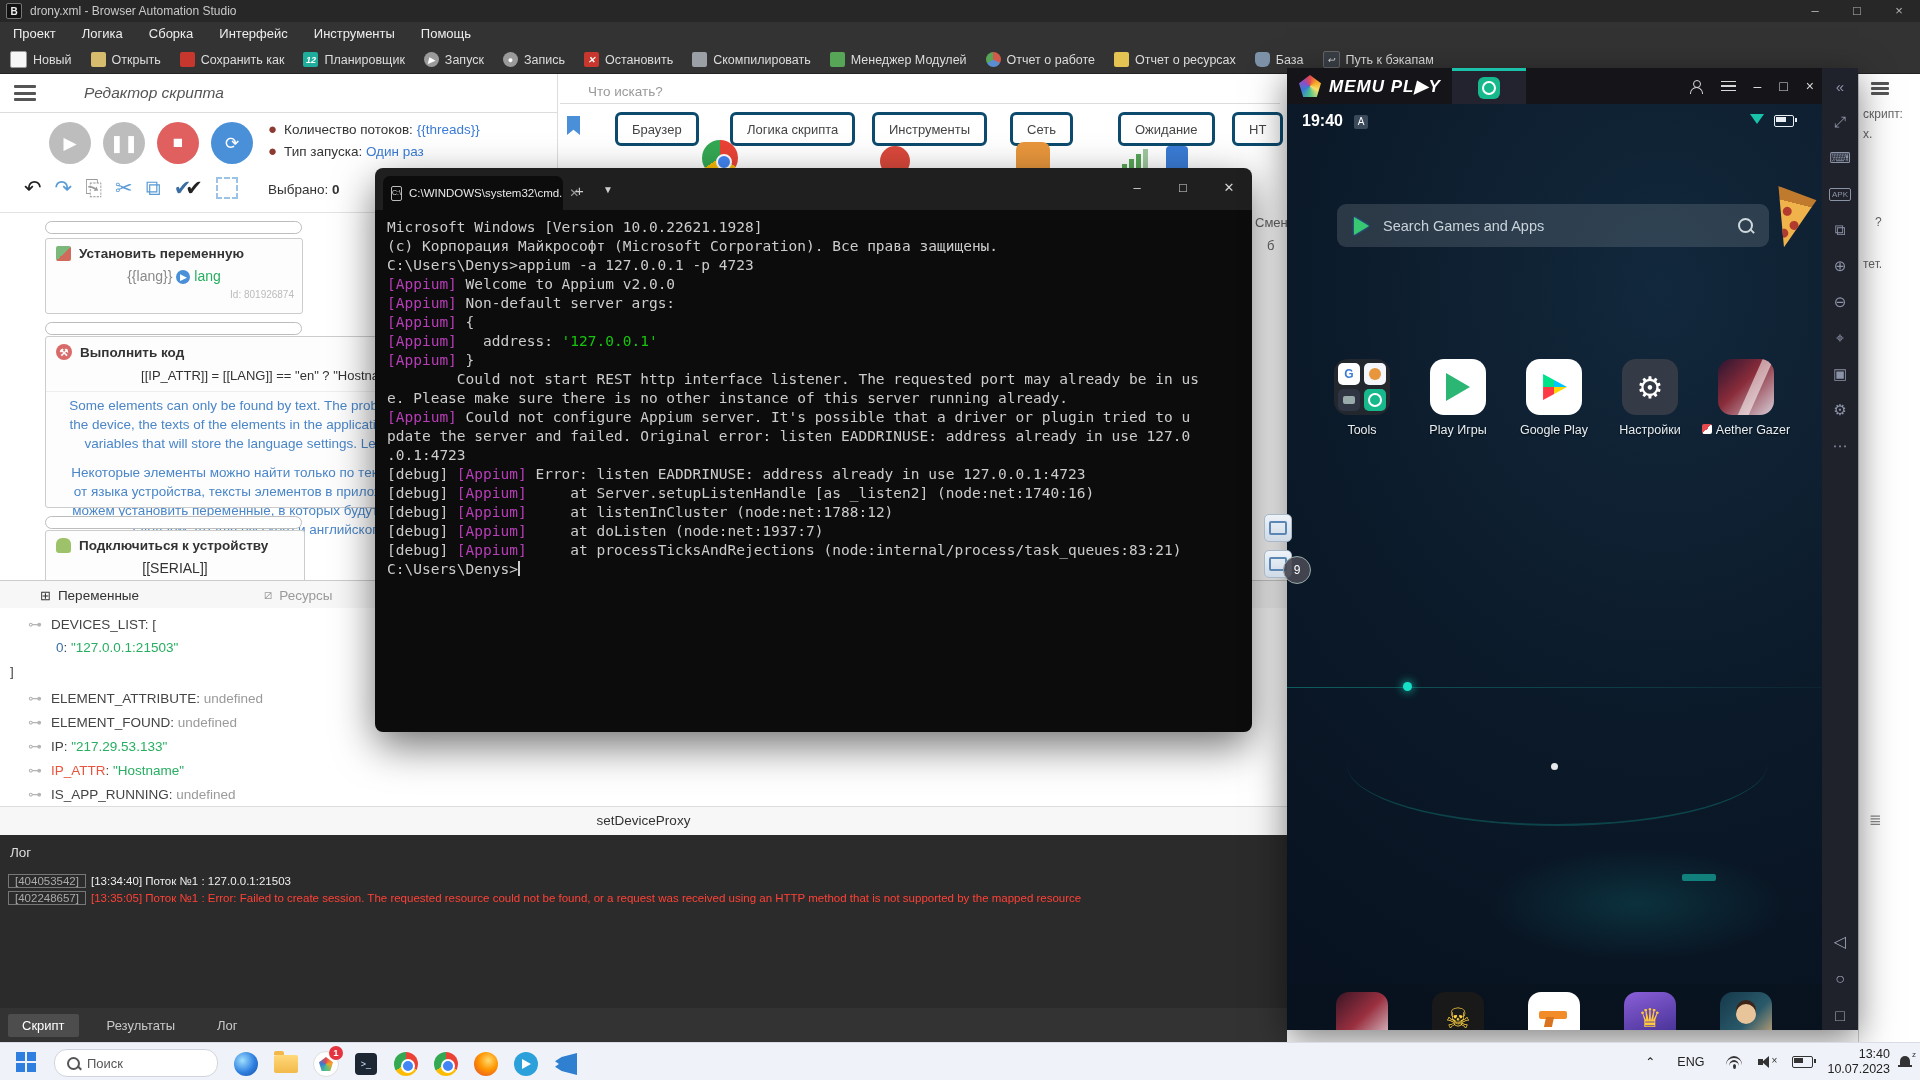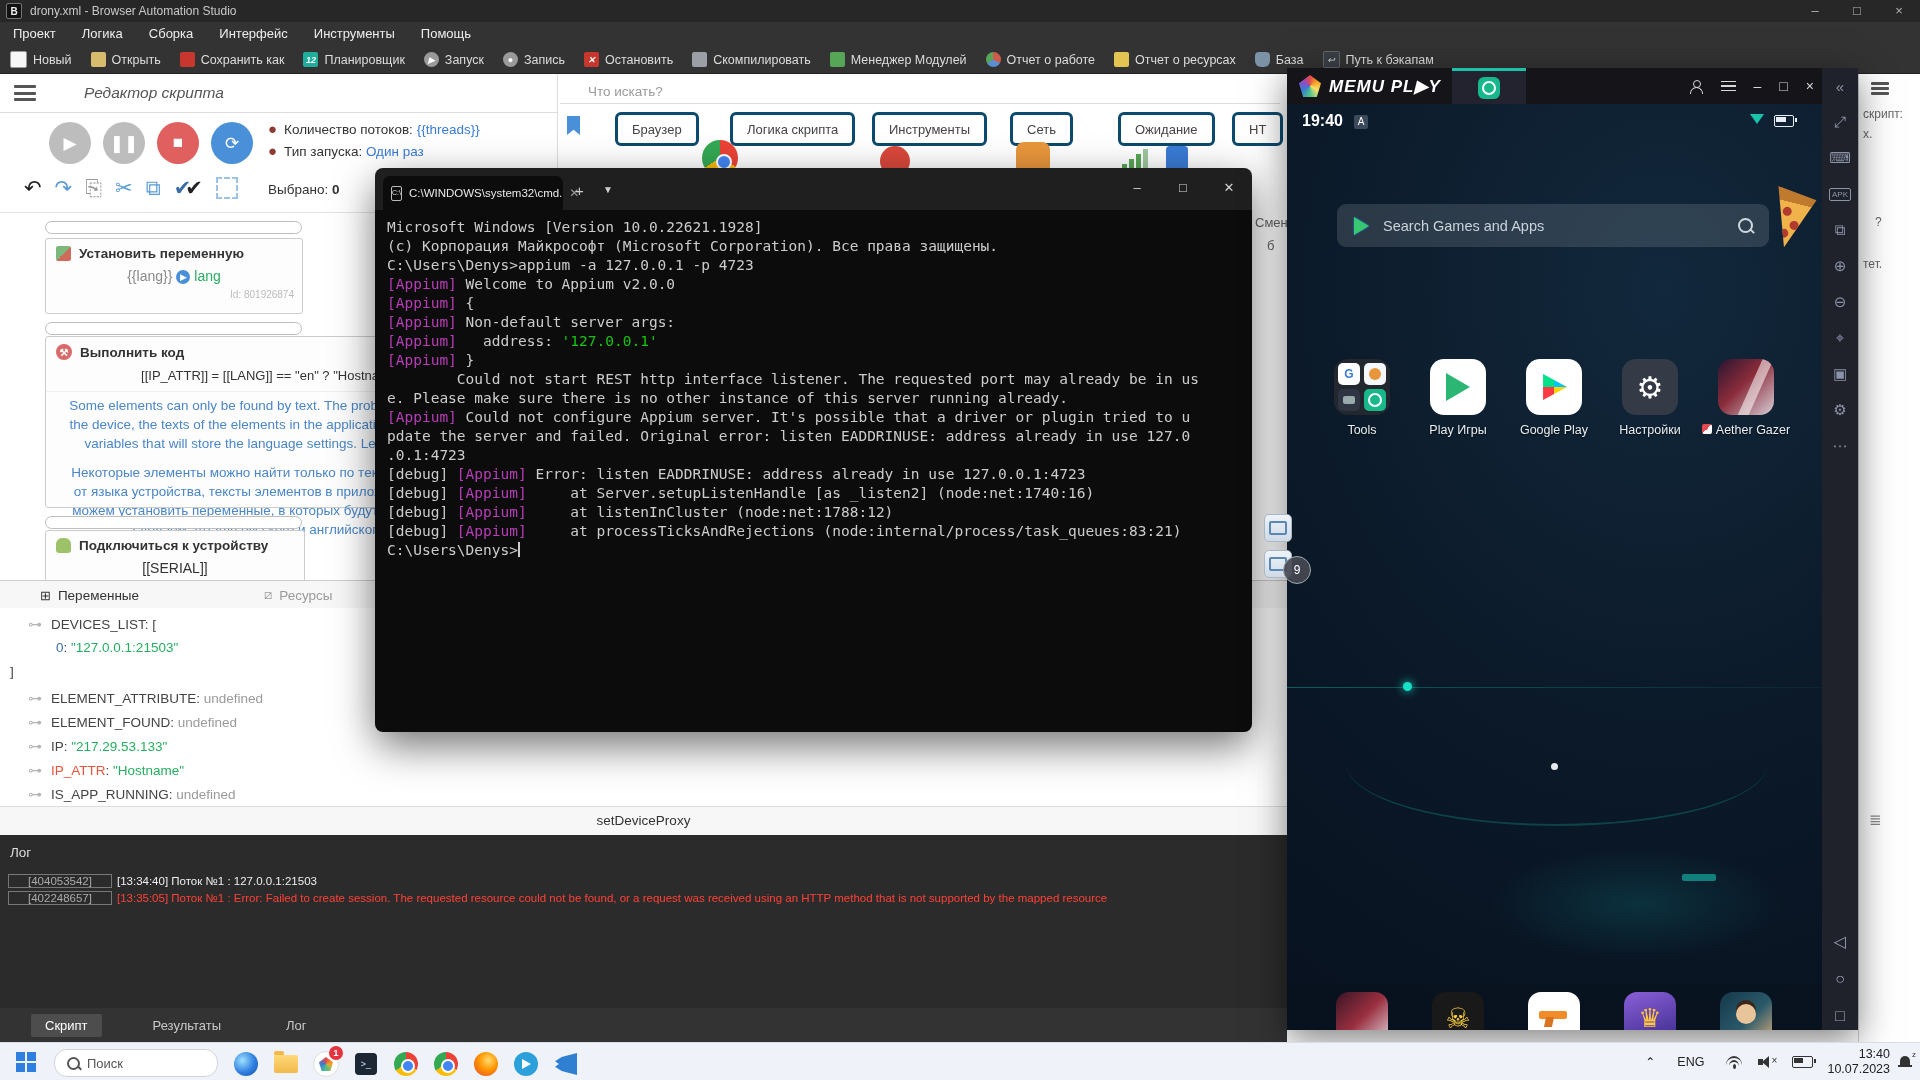--- a/index.html
+++ b/index.html
@@ -76,24 +76,24 @@
   .var-list{left:0;top:608px;width:1287px;height:198px;background:#fff;font-size:13.5px;color:#444;}
   .vrow{position:absolute;left:28px;display:flex;align-items:center;gap:9px;}
   .linkico{color:#b5b5b5;font-size:14px;}
   .undef{color:#9a9a9a;}
   .redname{color:#e8553c;}
   .vfooter{left:0;top:806px;width:1287px;height:28px;background:#f7f7f7;border-top:1px solid #ddd;border-bottom:1px solid #ddd;text-align:center;line-height:28px;font-size:13.5px;color:#333;}
   
   .logpanel{left:0;top:835px;width:1287px;height:173px;background:#2b2b2b;color:#eee;}
   .log-title{position:absolute;left:10px;top:10px;font-size:13.5px;color:#ddd;}
   .log-row{position:absolute;left:8px;font-size:11.5px;white-space:nowrap;}
-  .log-id{border:1px solid #777;color:#aaa;padding:0 19px;margin-right:5px;}
+  .log-id{border:1px solid #777;color:#aaa;padding:0 6px;margin-right:5px;}
   .log-err{color:#ff4136;}
   .bas-bottom{left:0;top:1008px;width:1287px;height:34px;background:#333;display:flex;align-items:center;gap:14px;padding-left:8px;box-sizing:border-box;}
-  .btab{font-size:13px;color:#c9c9c9;padding:4px 14px;margin-left:23px;}
+  .btab{font-size:13px;color:#c9c9c9;padding:4px 14px;}
   .btab.box{background:#4d4d4d;color:#fff;border-radius:2px;}
   
   .frag{color:#666;font-size:13px;}
   .right-sliver{left:1858px;top:74px;width:62px;height:968px;background:#fff;border-left:1px solid #ccc;}
   
   .term{left:375px;top:168px;width:877px;height:564px;border-radius:16px;box-shadow:0 14px 40px rgba(0,0,0,.55);z-index:10;}
   .term-bar{position:absolute;left:0;top:0;width:100%;height:42px;background:#1f1f1f;border-radius:8px 8px 0 0;}
   .term-tab{position:absolute;left:8px;top:8px;width:180px;height:34px;background:#0c0c0c;border-radius:7px 7px 0 0;display:flex;align-items:center;gap:7px;padding:0 8px;box-sizing:border-box;color:#e8e8e8;font-size:11.5px;}
   .cmdico{width:14px;height:13px;background:#0c0c0c;border:1px solid #bbb;border-radius:2px;color:#ddd;font-size:7px;line-height:11px;text-align:center;}
   .term-tab .x{margin-left:auto;color:#9a9a9a;font-size:12px;}
@@ -476,32 +476,33 @@
         <span>□</span>
         <span>✕</span>
       </div>
     </div>
     <div class="term-body">
       <div class="tl"><span>Microsoft Windows [Version 10.0.22621.1928]</span></div>
       <div class="tl"><span>(c) Корпорация Майкрософт (Microsoft Corporation). Все права защищены.</span></div>
       <div class="tl"><span></span></div>
       <div class="tl"><span>C:\Users\Denys&gt;appium -a 127.0.0.1 -p 4723</span></div>
       <div class="tl"><span class="t-mag">[Appium]</span><span> Welcome to Appium v2.0.0</span></div>
+      <div class="tl"><span class="t-mag">[Appium]</span><span> Non-default server args:</span></div>
       <div class="tl"><span class="t-mag">[Appium]</span><span> {</span></div>
-      <div class="tl"><span class="t-mag">[Appium]</span><span> Non-default server args:</span></div>
       <div class="tl"><span class="t-mag">[Appium]</span><span>   address: </span><span class="t-grn">'127.0.0.1'</span></div>
       <div class="tl"><span class="t-mag">[Appium]</span><span> }</span></div>
       <div class="tl"><span>        Could not start REST http interface listener. The requested port may already be in us</span></div>
       <div class="tl"><span>e. Please make sure there is no other instance of this server running already.</span></div>
       <div class="tl"><span class="t-mag">[Appium]</span><span> Could not configure Appium server. It's possible that a driver or plugin tried to u</span></div>
       <div class="tl"><span>pdate the server and failed. Original error: listen EADDRINUSE: address already in use 127.0</span></div>
       <div class="tl"><span>.0.1:4723</span></div>
       <div class="tl"><span>[debug] </span><span class="t-mag">[Appium]</span><span> Error: listen EADDRINUSE: address already in use 127.0.0.1:4723</span></div>
       <div class="tl"><span>[debug] </span><span class="t-mag">[Appium]</span><span>     at Server.setupListenHandle [as _listen2] (node:net:1740:16)</span></div>
       <div class="tl"><span>[debug] </span><span class="t-mag">[Appium]</span><span>     at listenInCluster (node:net:1788:12)</span></div>
+      <div class="tl"><span>[debug] </span><span class="t-mag">[Appium]</span><span>     at doListen (node:net:1937:7)</span></div>
       <div class="tl"><span>[debug] </span><span class="t-mag">[Appium]</span><span>     at processTicksAndRejections (node:internal/process/task_queues:83:21)</span></div>
       <div class="tl"><span>C:\Users\Denys&gt;</span><span class="cursor"></span></div>
     </div>
   </div>
 
   <div class="abs memu">
     <div class="memu-bar">
       <span class="pent"></span>
       <span class="memu-logo">MEMU PL▶Y</span>
       <div class="memu-tab">

